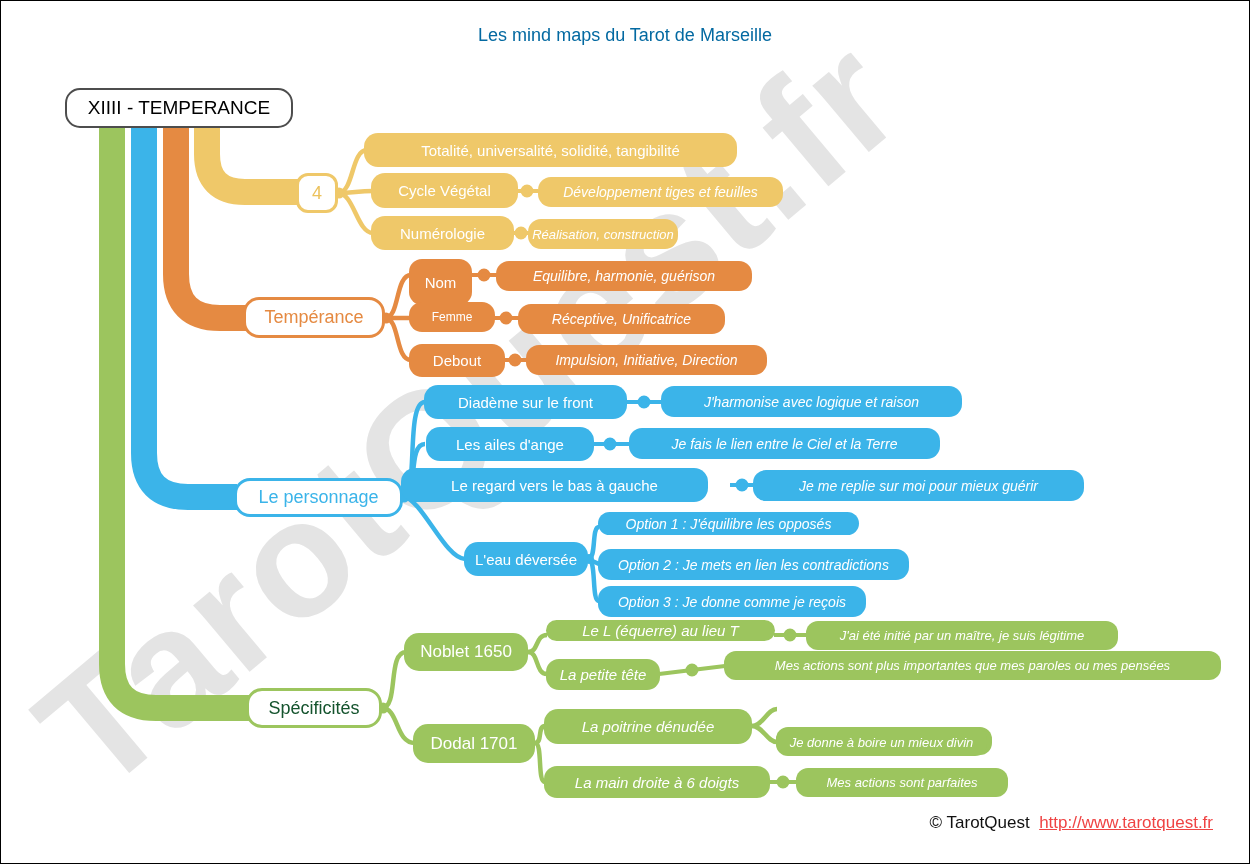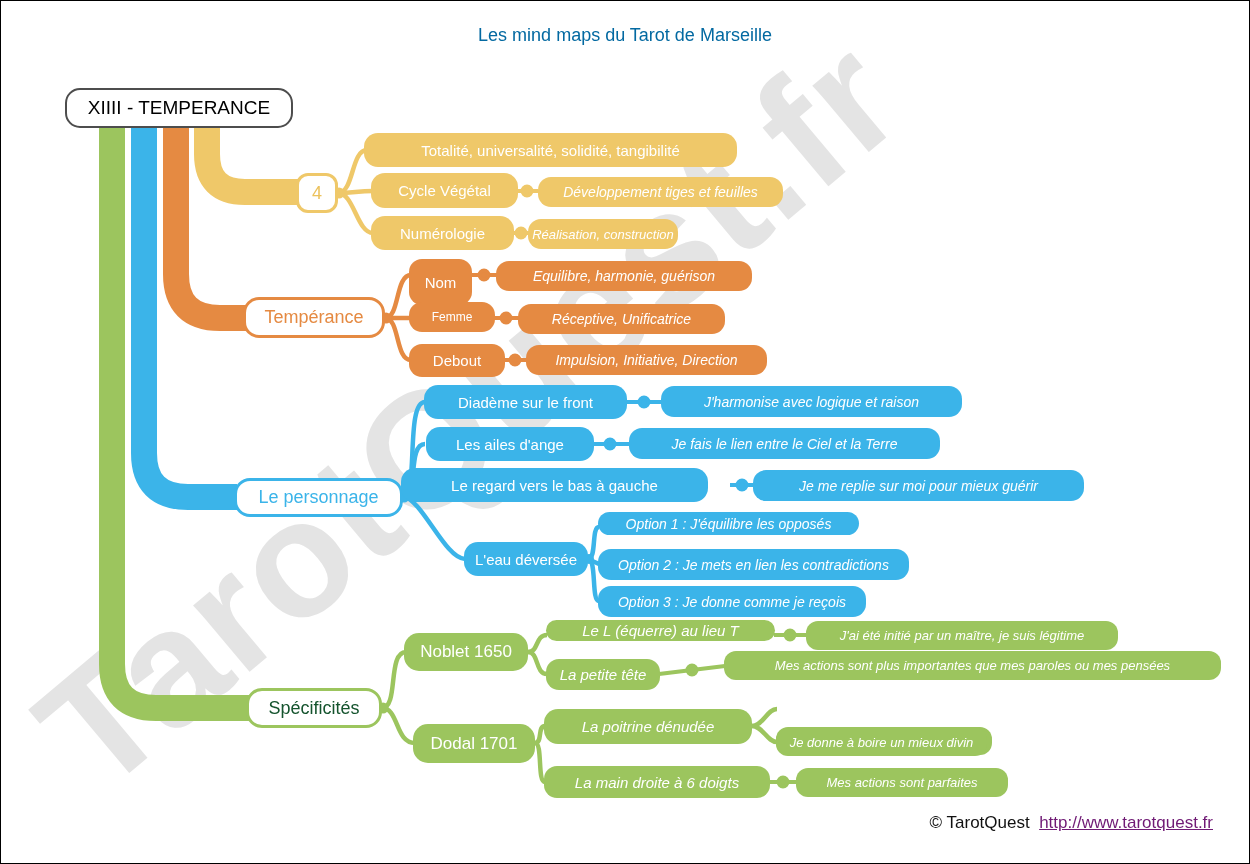--- a/index.html
+++ b/index.html
@@ -31,21 +31,21 @@
   .outline{background:#fff;}
   .outline.gray{border:2px solid #4d4d4d;color:#000;}
   .outline.yellow{border:3px solid #EFC869;color:#ECC25D;}
   .outline.orange{border:3px solid #E58A42;color:#E58A42;}
   .outline.blue{border:3px solid #3BB4E9;color:#3BB4E9;}
   .outline.green{border:3px solid #9CC55E;color:#14532d;}
   .it{font-style:italic;}
   .footer{
     position:absolute;top:812px;right:36px;font-size:17px;color:#111;z-index:3;
   }
-  .footer a{color:#701a75;text-decoration:underline;}
+  .footer a{color:#ef4444;text-decoration:underline;}
 </style>
 </head>
 <body>
 
 <div class="page">
 
   <div class="watermark">TarotQuest.fr</div>
 
   <svg class="connectors" width="1248" height="862" viewBox="0 0 1248 862">
 

